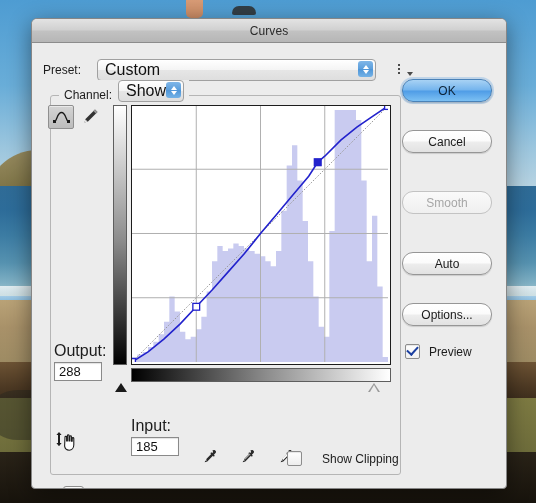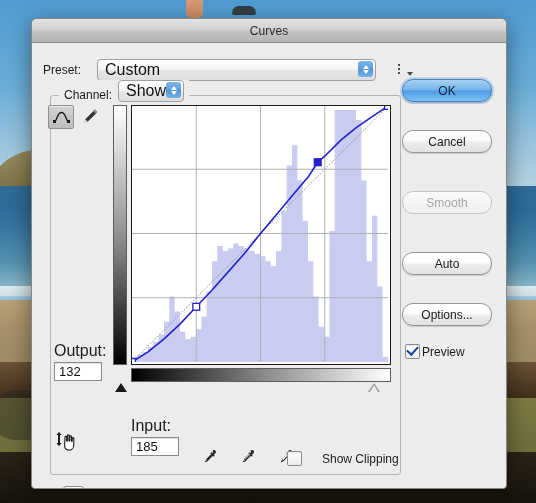--- a/index.html
+++ b/index.html
@@ -184,21 +184,21 @@
   }
   .pillbtn.primary{
     background:linear-gradient(180deg,#a8d2f4 0%,#74b4ed 48%,#4e9ce6 52%,#7cc0f3 100%);
     border-color:#4a82b8;color:#0c2338;
     box-shadow:0 1px 2px rgba(0,0,0,.2), 0 0 0 2px rgba(120,175,230,.38);
   }
   .pillbtn.disabled{color:#a6a6a6;border-color:#c3c3c3;
     background:linear-gradient(180deg,#fafafa,#efefef);box-shadow:none;}
   .gap-s{height:8px;}
   .gap-m{height:18px;}
-  #preview-row{display:flex;align-items:center;gap:2px;margin-top:18px;padding-left:3px;}
+  #preview-row{display:flex;align-items:center;gap:9px;margin-top:18px;padding-left:3px;}
 </style>
 </head>
 <body>
 
 <div id="backdrop">
   <div class="bg-sky"></div>
   <div class="bg-leg"></div>
   <div class="bg-obj"></div>
   <div class="bg-hill"></div>
   <div class="bg-sea"></div>
@@ -294,21 +294,21 @@
           </g>
       </svg>
     </div>
 
     <div id="hstrip"></div>
     <div class="pointmark" id="blackpoint"></div>
     <div class="pointmark" id="whitepoint"></div>
 
     <div class="fieldgrp" id="output-grp">
       <span class="fieldlbl">Output:</span>
-      <div class="numfield">132</div>
+      <div class="numfield">288</div>
     </div>
 
     <div class="fieldgrp" id="input-grp">
       <span class="fieldlbl">Input:</span>
       <div class="numfield">185</div>
     </div>
 
     <div id="target-tool">
       <svg width="26" height="24" viewBox="0 0 26 24">
         <path d="M5 2 L7.6 5 H6 V13 H7.6 L5 16.2 L2.4 13 H4 V5 H2.4 Z" fill="#1d1d1d"></path>

